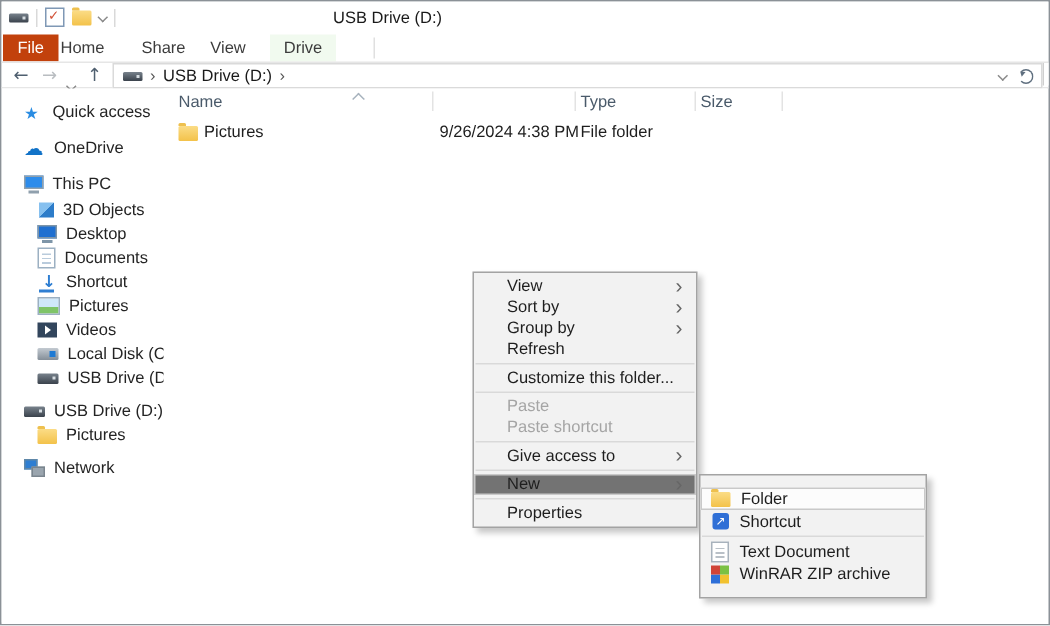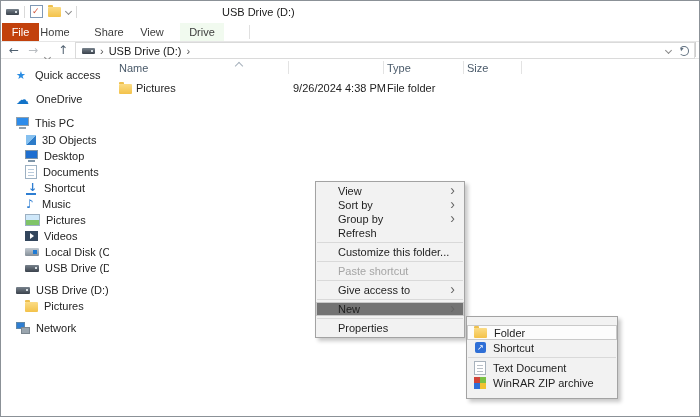--- a/index.html
+++ b/index.html
@@ -196,24 +196,20 @@
     </div>
     <div class="nav-item lvl1">
       <span class="ic ic-document"></span>
       <span class="nav-lbl">Documents</span>
     </div>
     <div class="nav-item lvl1">
       <span class="ic ic-download"></span>
       <span class="nav-lbl">Shortcut</span>
     </div>
     <div class="nav-item lvl1">
-      <span class="ic ic-music"></span>
-      <span class="nav-lbl">Music</span>
-    </div>
-    <div class="nav-item lvl1">
       <span class="ic ic-picture"></span>
       <span class="nav-lbl">Pictures</span>
     </div>
     <div class="nav-item lvl1">
       <span class="ic ic-video"></span>
       <span class="nav-lbl">Videos</span>
     </div>
     <div class="nav-item lvl1">
       <span class="ic ic-disk"></span>
       <span class="nav-lbl">Local Disk (C:)</span>
@@ -267,20 +263,23 @@
     </div>
     <div class="cm-item">
       <span>Refresh</span>
     </div>
     <div class="cm-sep"></div>
     <div class="cm-item">
       <span>Customize this folder...</span>
     </div>
     <div class="cm-sep"></div>
     <div class="cm-item disabled">
+      <span>Paste</span>
+    </div>
+    <div class="cm-item disabled">
       <span>Paste shortcut</span>
     </div>
     <div class="cm-sep"></div>
     <div class="cm-item has-sub">
       <span>Give access to</span>
     </div>
     <div class="cm-sep"></div>
     <div class="cm-item has-sub highlight">
       <span>New</span>
     </div>

